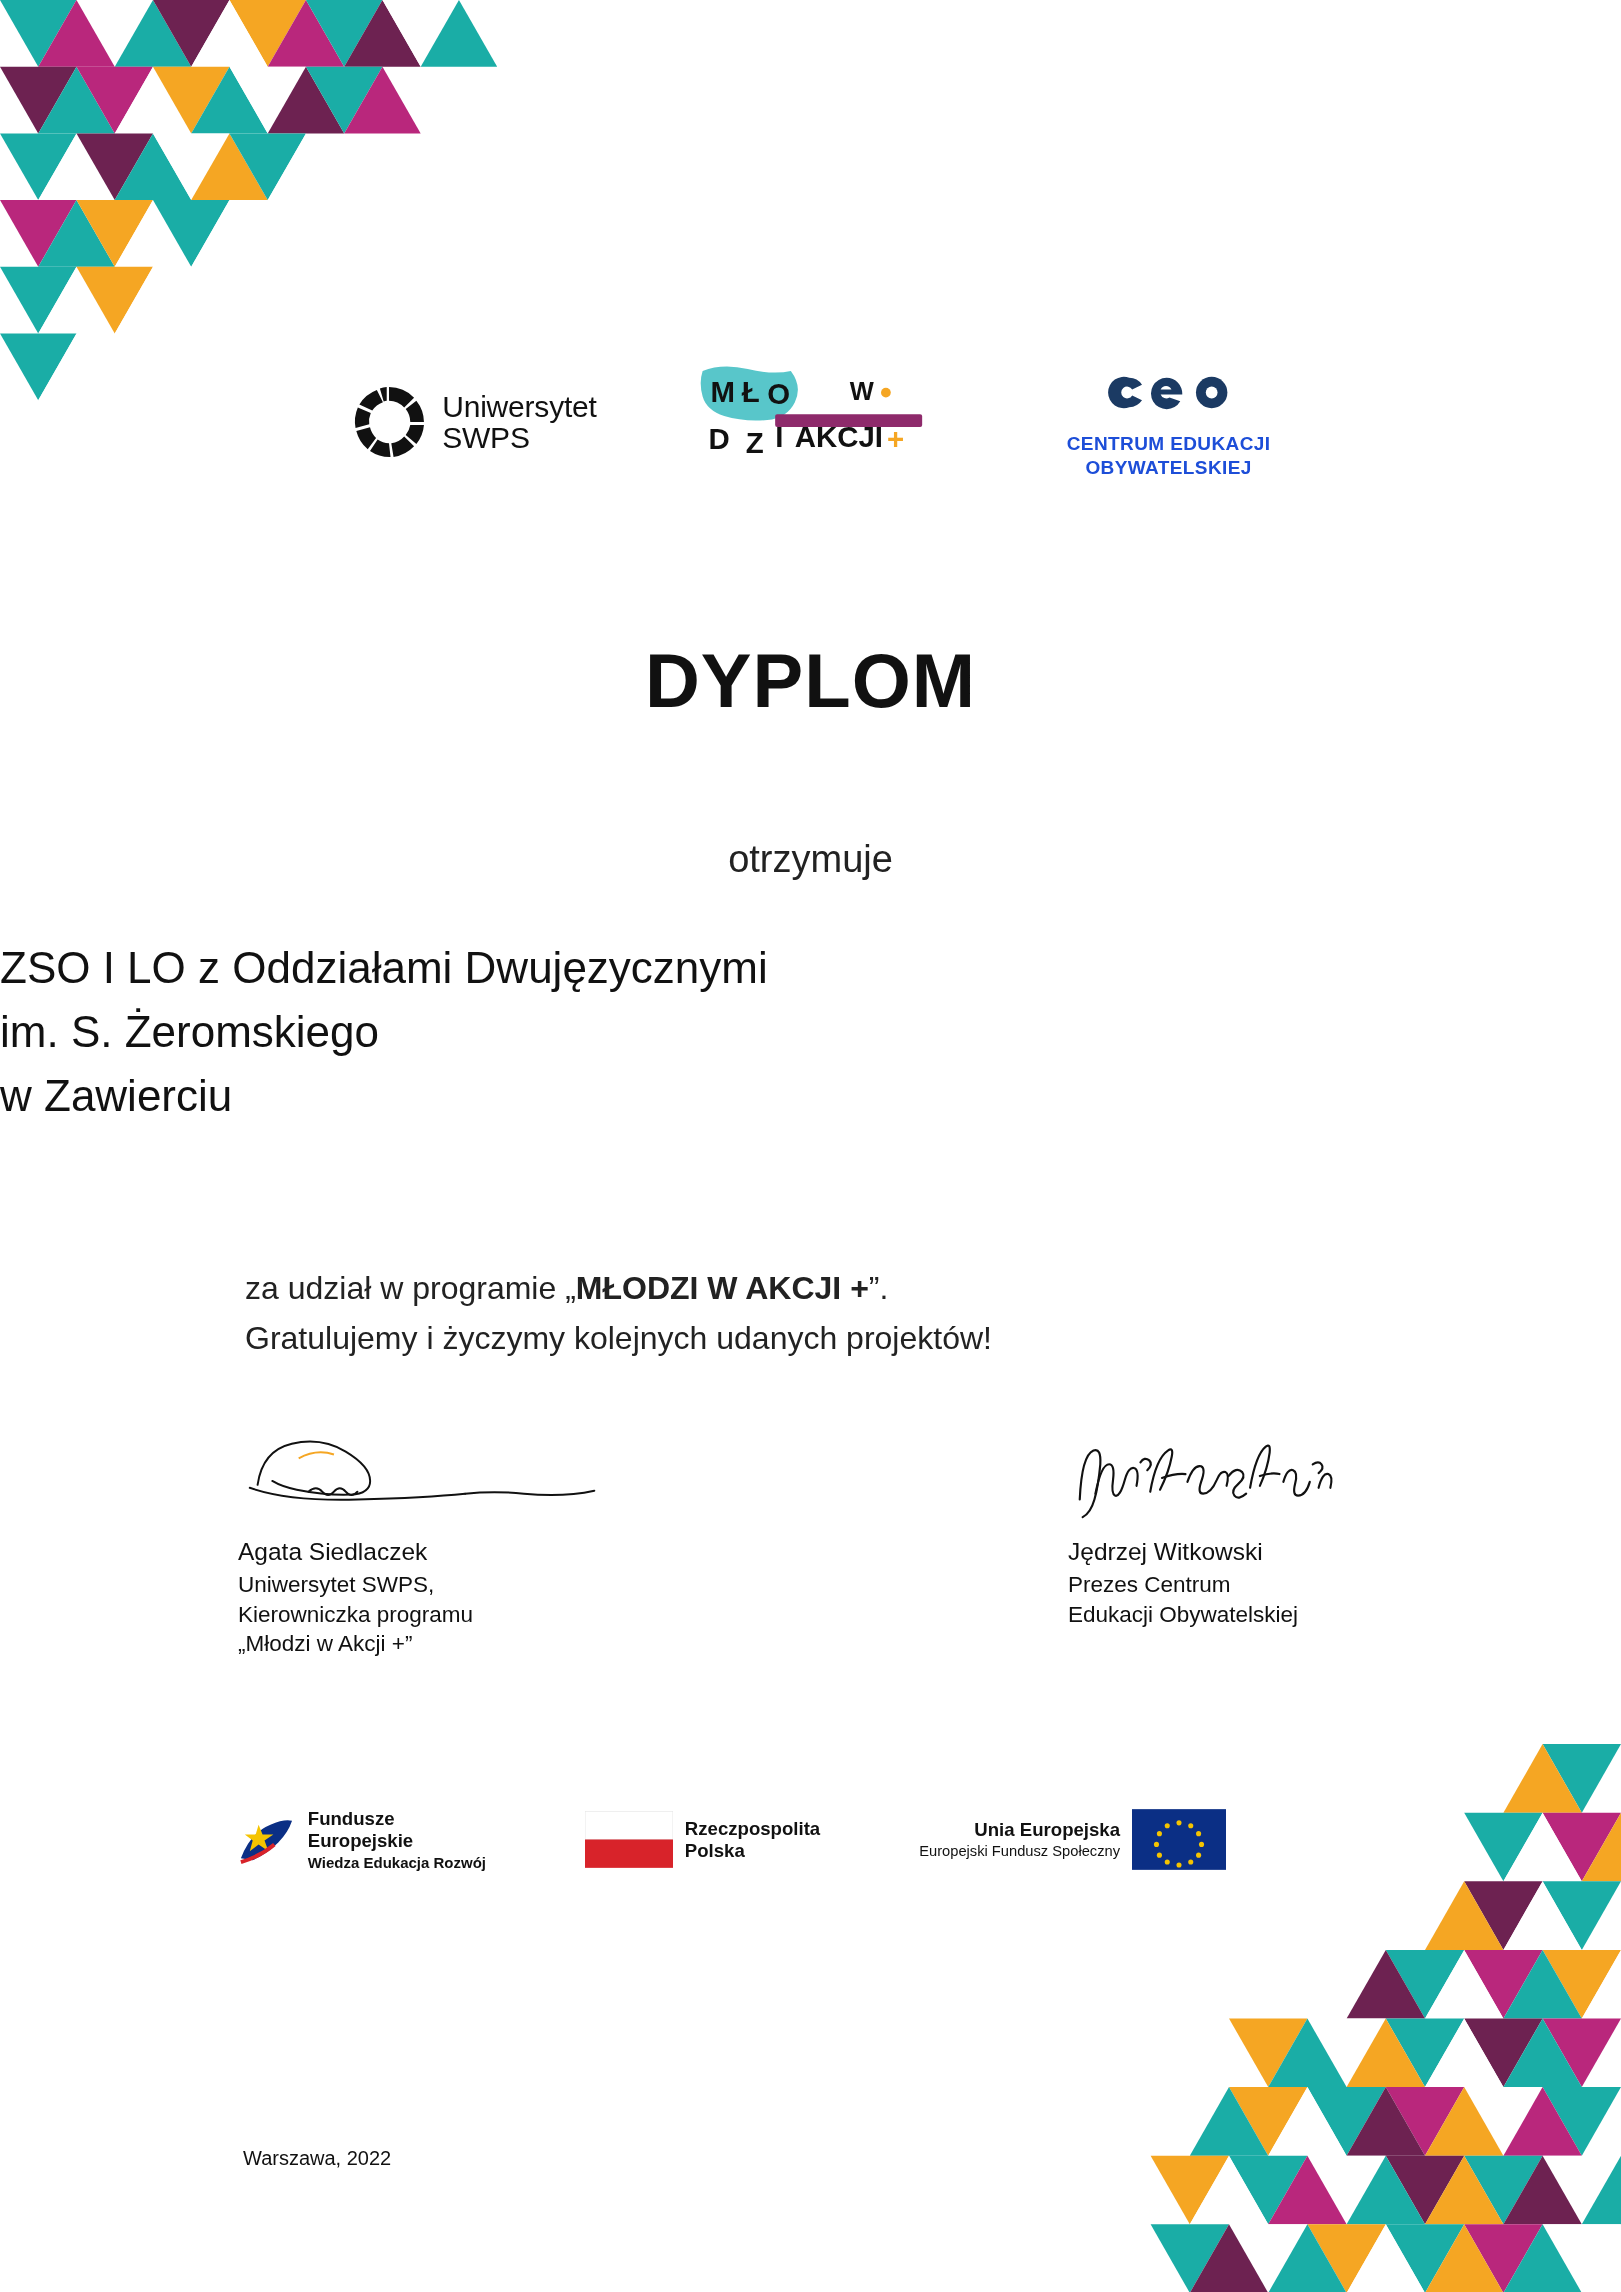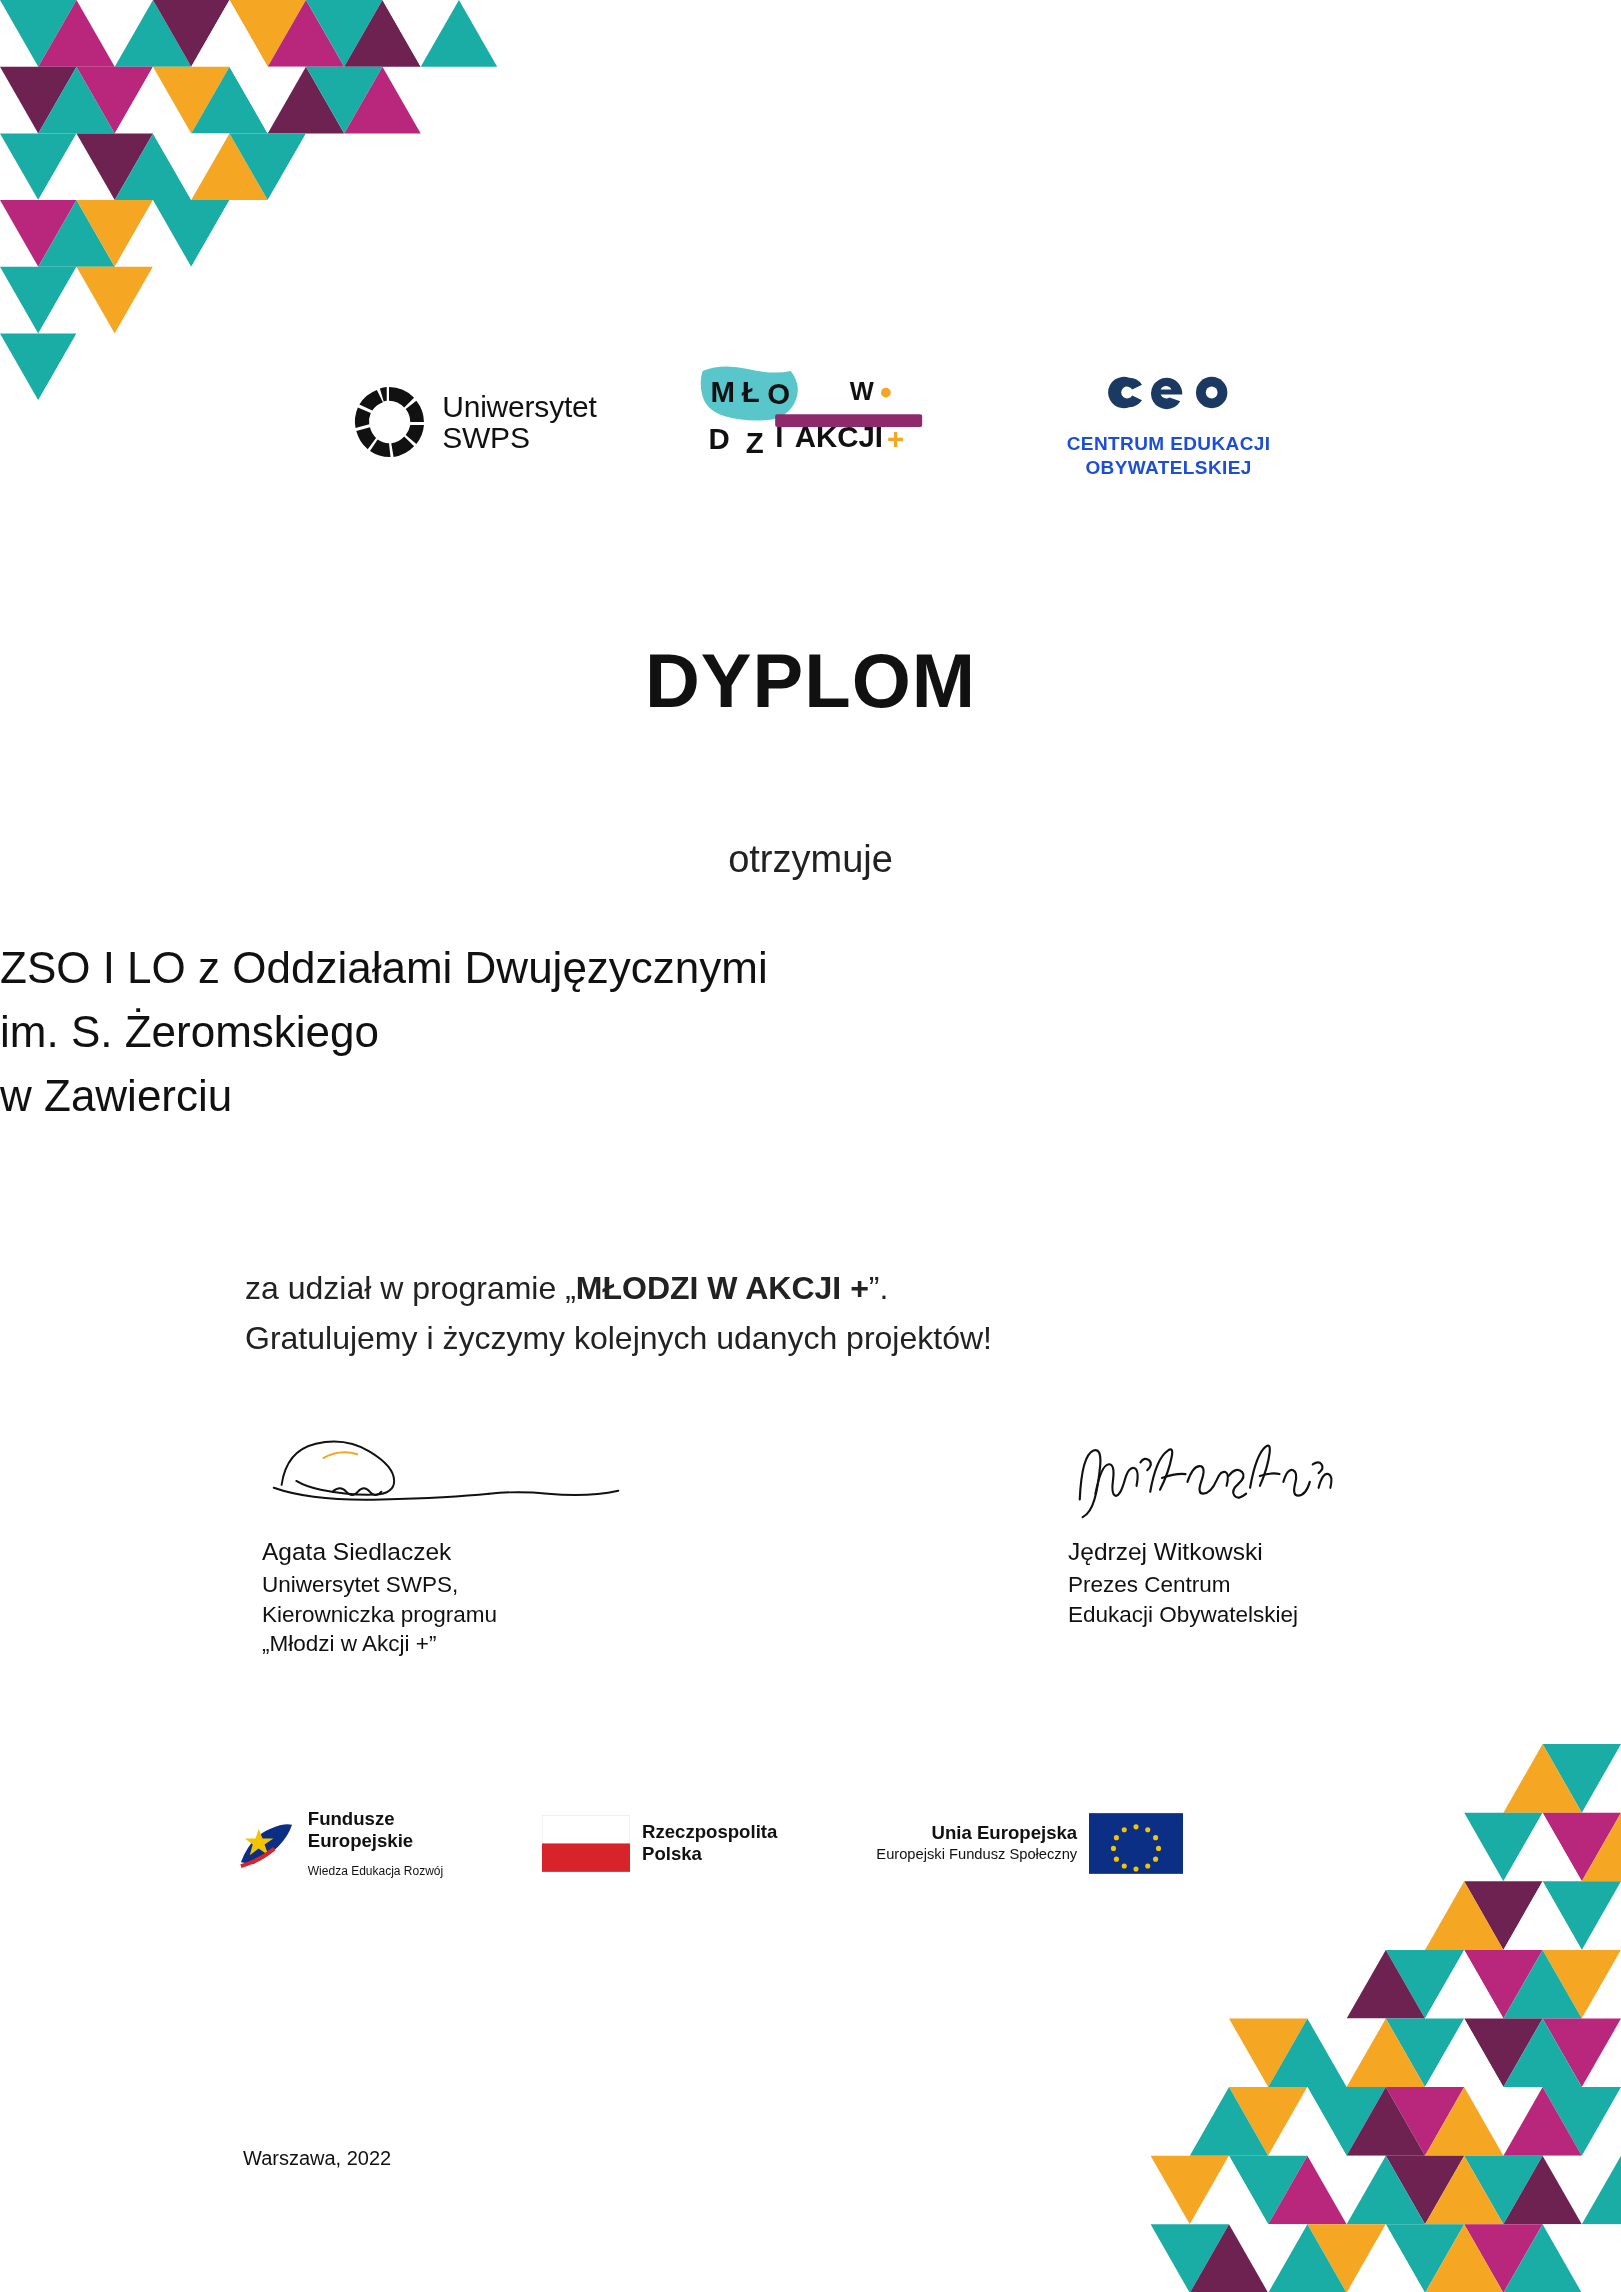--- a/index.html
+++ b/index.html
@@ -141,21 +141,20 @@
     margin-bottom: 3.9px;
   }
   .signature .sig-name {
     font-size: 24.5px;
     margin-bottom: 2px;
   }
   .sig-left {
     top: 1431px;
     left: 238px;
     width: 441px;
-    margin-left: 24px;
   }
   .sig-right {
     top: 1431px;
     left: 1068px;
     width: 412px;
   }
 
   
   .eu-strip {
     position: absolute;
@@ -172,23 +171,23 @@
     gap: 11.8px;
   }
   .eu-item .eu-text {
     font-size: 18.6px;
     line-height: 1.18;
     color: #111;
     font-weight: bold;
   }
   .eu-item .eu-text .small {
     display: block;
-    font-size: 12px;
-    font-weight: normal;
-    margin-top: 12px;
+    font-size: 15px;
+    font-weight: bold;
+    margin-top: 2px;
   }
   .eu-item .eu-text .small-b {
     display: block;
     font-size: 14.7px;
     font-weight: normal;
     margin-top: 2px;
   }
   .eu-ue {
     flex-direction: row-reverse;
   }

